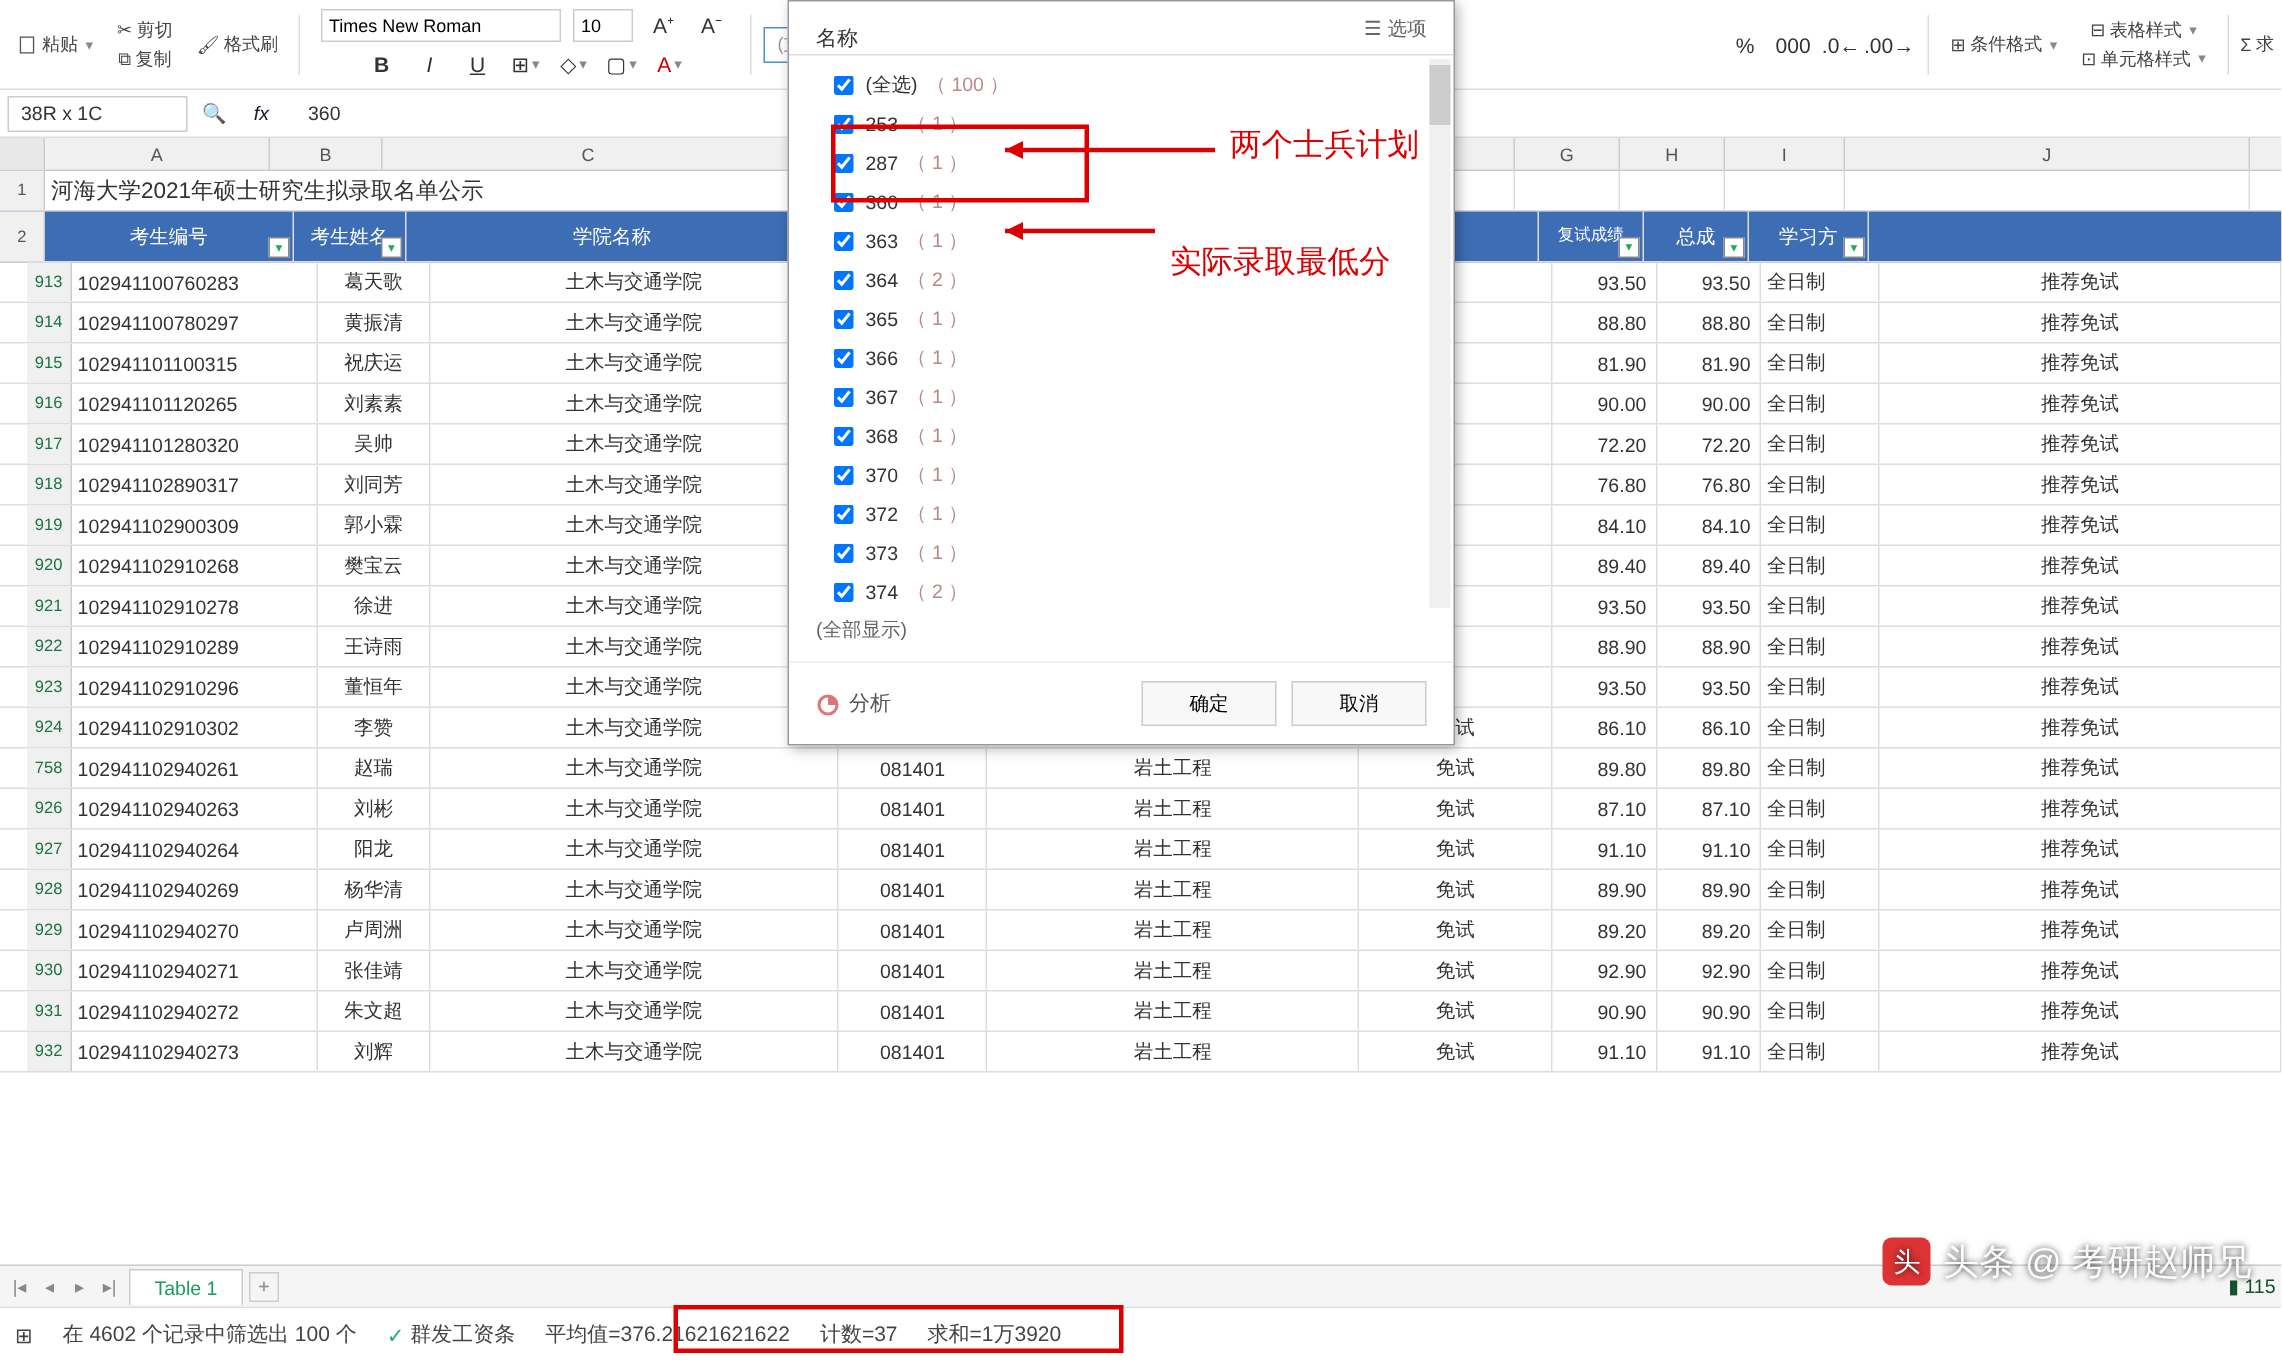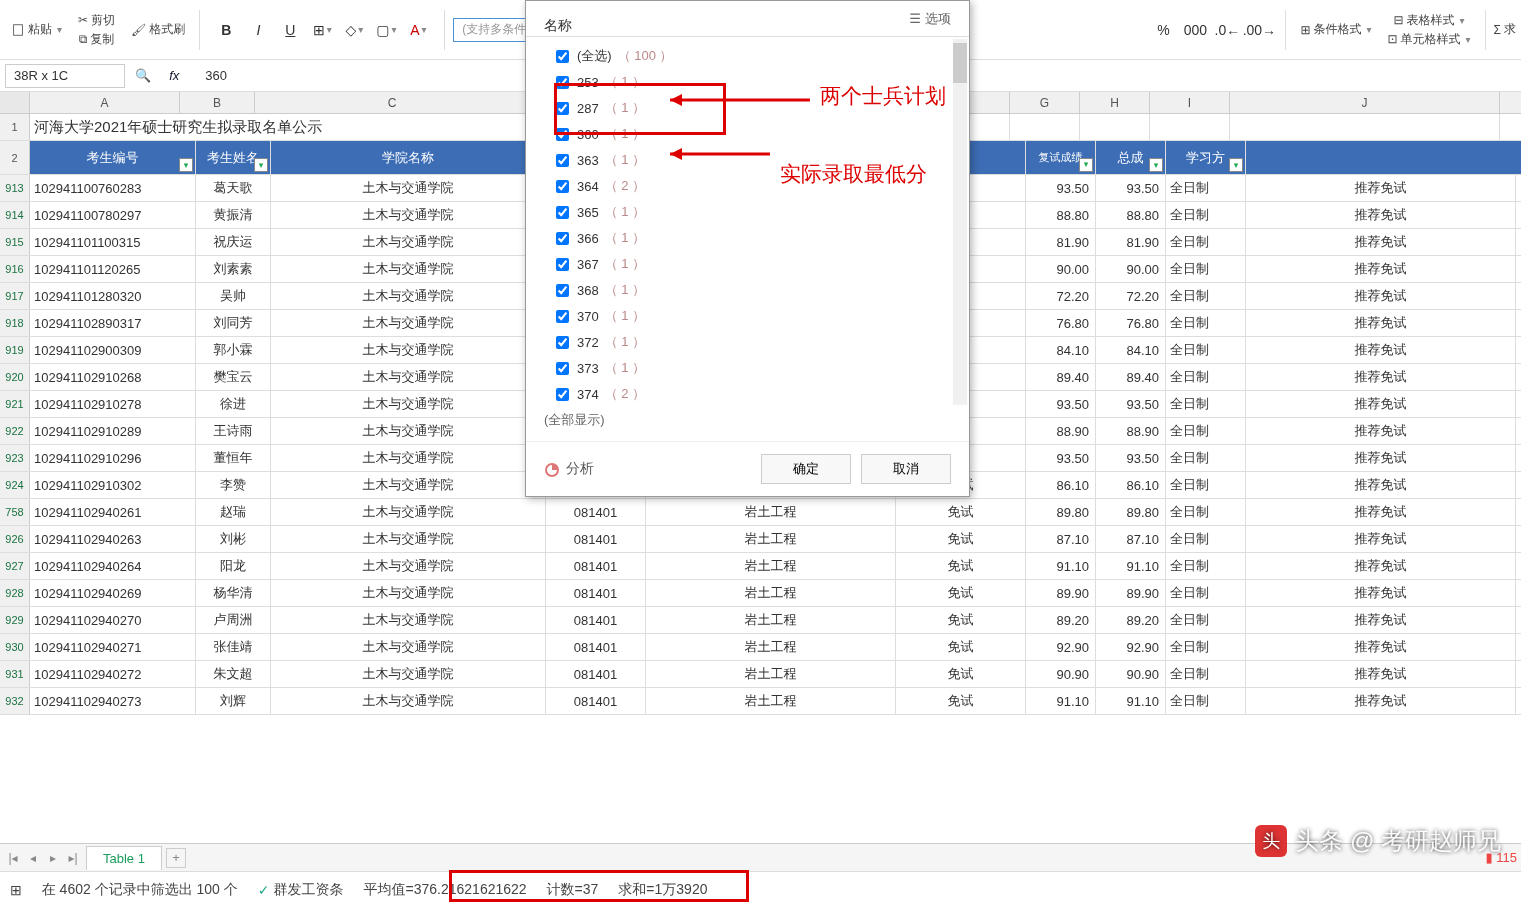--- a/index.html
+++ b/index.html
@@ -31,21 +31,21 @@
 .col-headers { display: flex; height: 22px; background: #f0f0f0; border-bottom: 1px solid #ccc; }
 .corner { width: 30px; border-right: 1px solid #ccc; background: #e8e8e8; }
 .col-h { border-right: 1px solid #ccc; text-align: center; font-size: 12px; color: #555; line-height: 22px; }
 .col-a{width:150px}.col-b{width:75px}.col-c{width:275px}
 .col-g{width:70px}.col-h2{width:70px}.col-i{width:80px}.col-j{width:270px}
 
 
 .grid { position: relative; }
 .row { display: flex; height: 27px; border-bottom: 1px solid #ddd; }
 .row-h { width: 30px; background: #f0f0f0; border-right: 1px solid #ccc; font-size: 11px; color: #555; display: flex; align-items: center; justify-content: center; }
-.row-h.sel { color: #1a7340; }
+.row-h.sel { color: #1a7340; margin-left: 18px; }
 .cell { border-right: 1px solid #ddd; padding: 0 4px; display: flex; align-items: center; font-size: 13px; overflow: hidden; }
 .title-row .cell { font-size: 15px; }
 .header-row { background: #3d6db5; color: #fff; }
 .header-row .cell { justify-content: center; font-size: 13px; position: relative; }
 .filter-btn { position: absolute; right: 2px; bottom: 2px; width: 14px; height: 14px; background: #fff; border: 1px solid #888; display: flex; align-items: center; justify-content: center; }
 .filter-btn::after { content: "▾"; font-size: 9px; color: #2a5; }
 .c-a{width:166px}.c-b{width:75px;justify-content:center}.c-c{width:275px;justify-content:center}.c-g{width:70px;justify-content:flex-end;padding-right:6px}
 .c-h{width:70px;justify-content:flex-end;padding-right:6px}.c-i{width:80px}.c-j{width:270px;justify-content:center}
 
 
@@ -79,21 +79,21 @@
 
 .status-bar { position: absolute; bottom: 0; left: 0; right: 0; height: 36px; display: flex; align-items: center; padding: 0 10px; gap: 20px; font-size: 14px; color: #444; border-top: 1px solid #ddd; }
 .status-item { display: flex; align-items: center; gap: 4px; }
 .status-check { color: #2a8; }
 
 
 .watermark { position: absolute; right: 20px; bottom: 50px; font-size: 24px; color: rgba(255,255,255,0.95); text-shadow: 0 0 4px rgba(0,0,0,0.8); z-index: 300; display: flex; align-items: center; gap: 8px; }
 .wm-icon { width: 32px; height: 32px; background: #d33; border-radius: 6px; display: flex; align-items: center; justify-content: center; color: #fff; font-size: 18px; }
 
 
-.page-right { position: absolute; right: 4px; bottom: 42px; font-size: 13px; color: #ef4444; }
+.page-right { position: absolute; right: 4px; bottom: 42px; font-size: 13px; color: #14532d; }
 </style>
 </head>
 <body>
 
 <div class="toolbar">
   <div class="tool-group">
     <div class="tool-item">
       <svg viewBox="0 0 16 16">
           <rect x="3" y="2" width="10" height="12" fill="none" stroke="#555"></rect>
         </svg>
@@ -103,20 +103,26 @@
   </div>
   <div class="tool-group">
     <div class="tool-item">✂ <span>剪切</span></div>
     <div class="tool-item">⧉ <span>复制</span></div>
   </div>
   <div class="tool-group">
     <div class="tool-item">🖌 <span>格式刷</span></div>
   </div>
   <div class="sep"></div>
   <div class="tool-group">
+    <div class="tool-row">
+      <input class="font-select" value="Times New Roman" style="">
+      <input class="size-select" value="10" style="">
+      <span class="fmt-btn">A⁺</span>
+      <span class="fmt-btn">A⁻</span>
+    </div>
     <div class="tool-row">
       <span class="fmt-btn bold">B</span>
       <span class="fmt-btn italic">I</span>
       <span class="fmt-btn underline">U</span>
       <span class="fmt-btn">⊞<span class="dropdown-arrow">▾</span></span>
       <span class="fmt-btn">◇<span class="dropdown-arrow">▾</span></span>
       <span class="fmt-btn">▢<span class="dropdown-arrow">▾</span></span>
       <span class="fmt-btn" style="color:#c00">A<span class="dropdown-arrow">▾</span></span>
     </div>
   </div>

